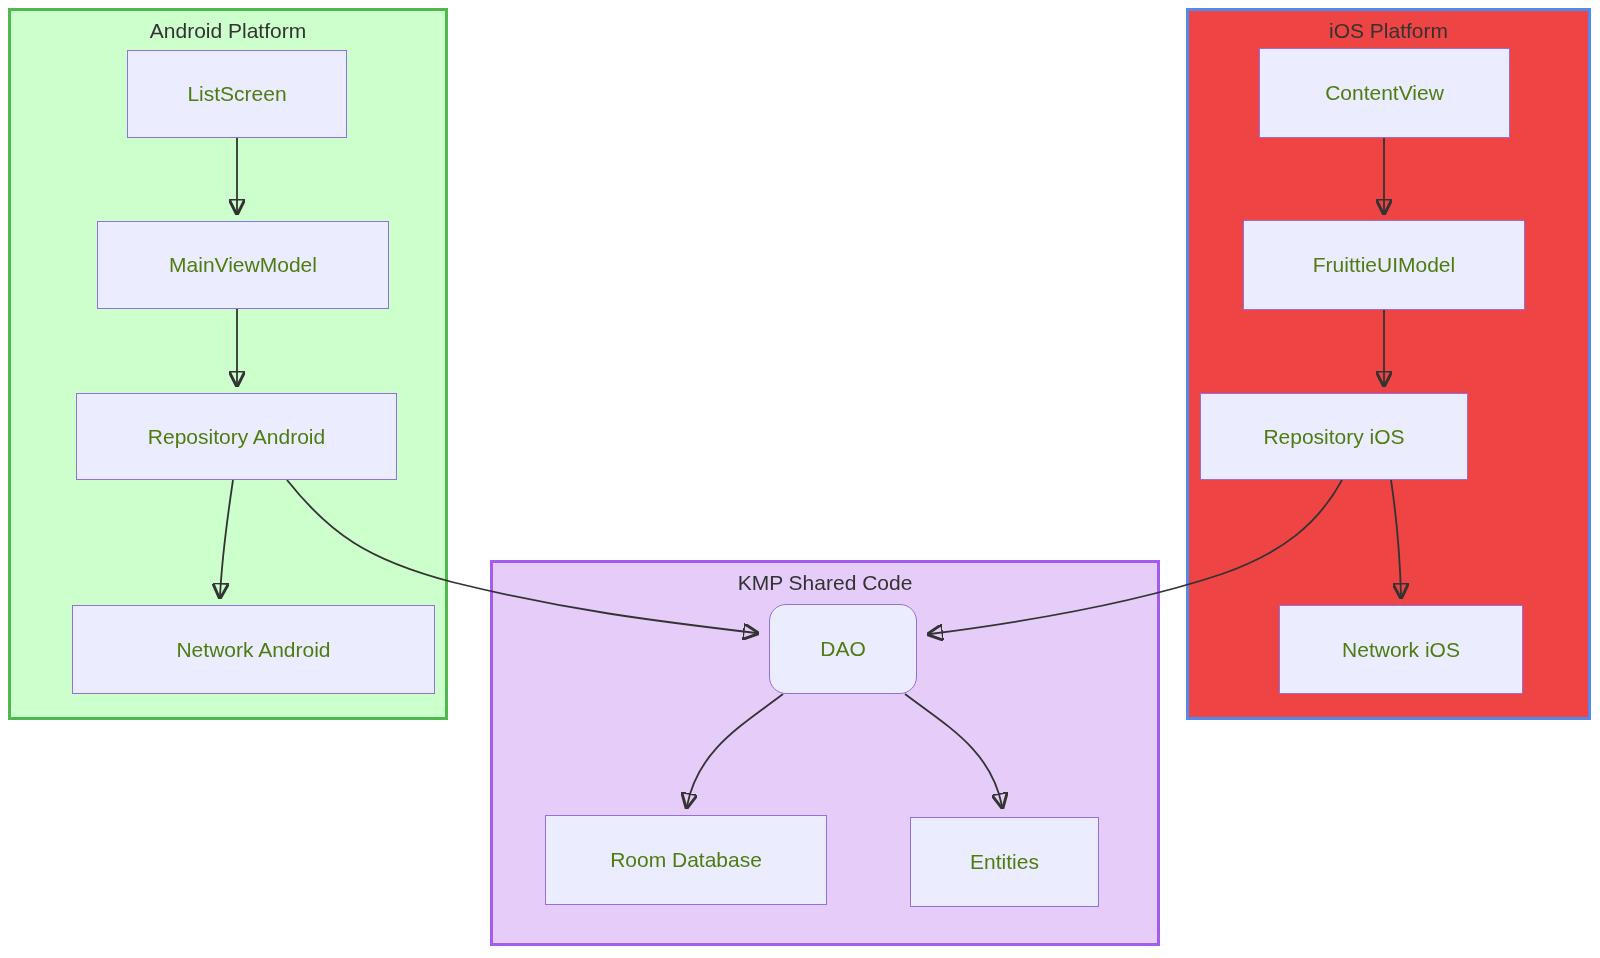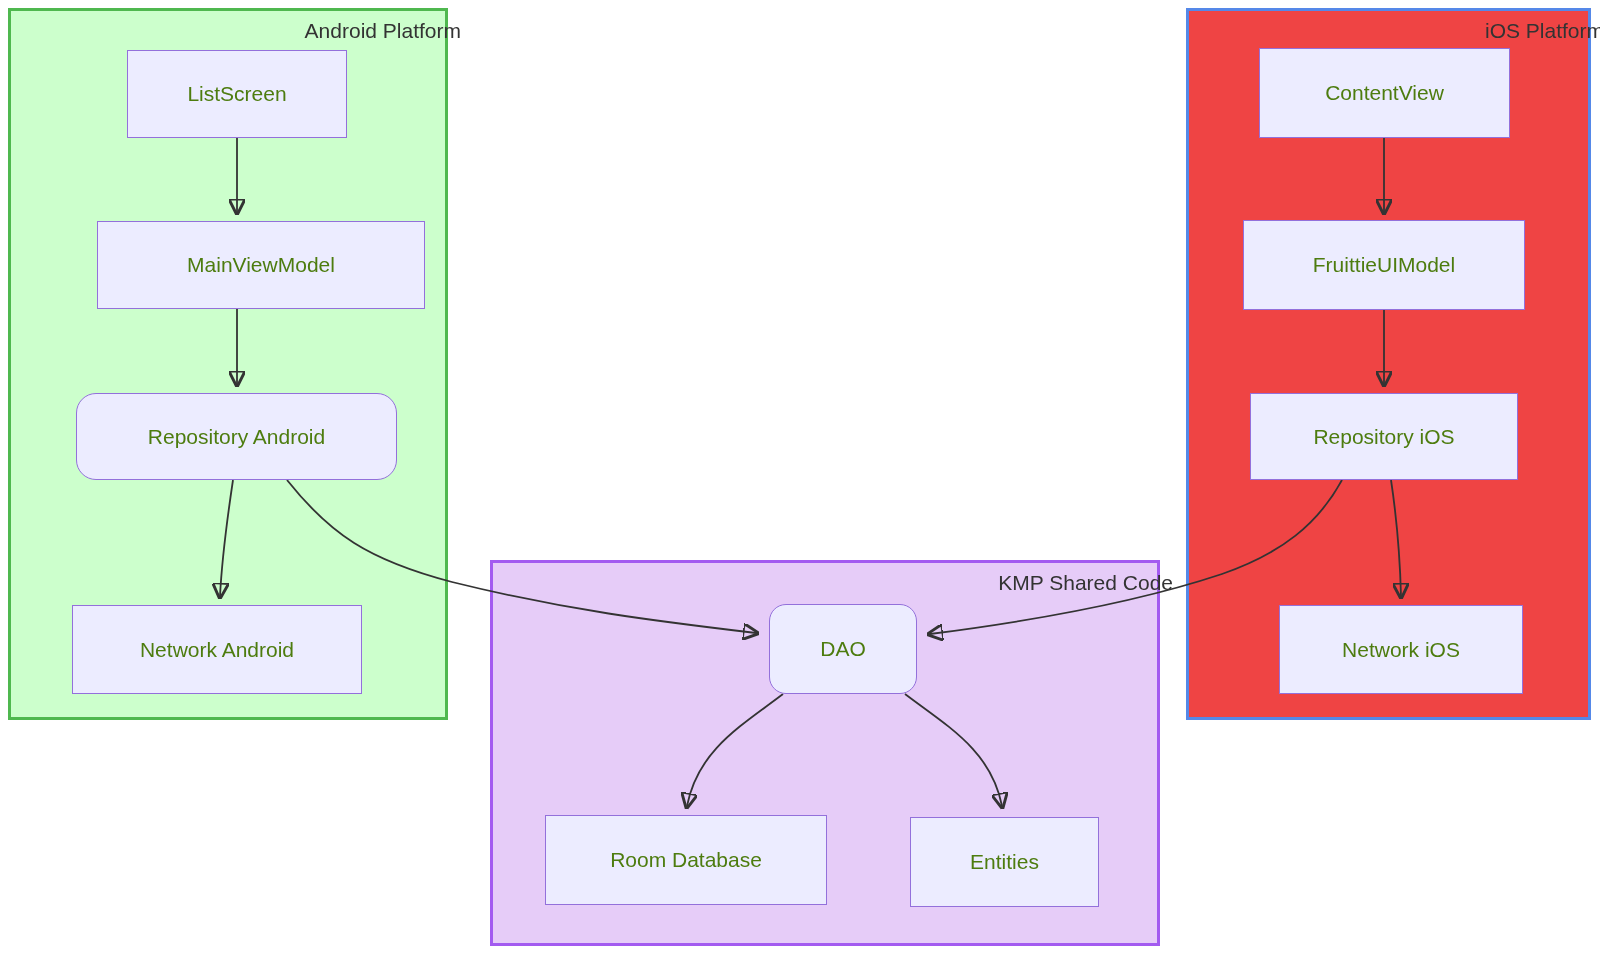--- a/index.html
+++ b/index.html
@@ -20,23 +20,23 @@
     box-sizing: border-box;
     border: 3px solid;
     z-index: 1;
   }
   .cluster.android { background: #ccffcc; border-color: #4fb84f; }
   .cluster.ios     { background: #ef4444; border-color: #5588e8; }
   .cluster.kmp     { background: #e6ccf8; border-color: #a35bf0; }
   .cluster-title {
     position: absolute;
     top: 8px;
-    left: 16px;
+    left: 0;
     width: 100%;
-    text-align: right;
+    text-align: center;
     font-size: 21px;
     color: #333333;
   }
   .node {
     position: absolute;
     box-sizing: border-box;
     background: #ececff;
     border: 1.5px solid #9370db;
     display: flex;
     align-items: center;
@@ -91,37 +91,37 @@
     <path d="M1384,310 L1384,384" marker-end="url(#arrow)"></path>
     <path d="M1391,480 C1397,520 1400,558 1401,596" marker-end="url(#arrow)"></path>
     <path d="M1342,480 C1318,524 1282,553 1222,574 C1135,603 1032,621 930,634" marker-end="url(#arrow)"></path>
     <path d="M783,694 C741,726 698,750 687,806" marker-end="url(#arrow)"></path>
     <path d="M905,694 C947,726 991,750 1002,806" marker-end="url(#arrow)"></path>
   </svg>
 
   <div class="node" style="left:127px; top:50px; width:220px; height:88px;">
     <span>ListScreen</span>
   </div>
-  <div class="node" style="left:97px; top:221px; width:328px; height:88px;">
+  <div class="node" style="left:97px; top:221px; width:292px; height:88px;">
     <span>MainViewModel</span>
   </div>
-  <div class="node" style="left:76px; top:393px; width:321px; height:87px;border-radius:20px;">
+  <div class="node" style="left:76px; top:393px; width:321px; height:87px;">
     <span>Repository Android</span>
   </div>
-  <div class="node" style="left:72px; top:605px; width:290px; height:89px;">
+  <div class="node" style="left:72px; top:605px; width:363px; height:89px;">
     <span>Network Android</span>
   </div>
 
   <div class="node" style="left:1259px; top:48px; width:251px; height:90px;">
     <span>ContentView</span>
   </div>
   <div class="node" style="left:1243px; top:220px; width:282px; height:90px;">
     <span>FruittieUIModel</span>
   </div>
-  <div class="node" style="left:1250px; top:393px; width:268px; height:87px;">
+  <div class="node" style="left:1200px; top:393px; width:268px; height:87px;">
     <span>Repository iOS</span>
   </div>
   <div class="node" style="left:1279px; top:605px; width:244px; height:89px;">
     <span>Network iOS</span>
   </div>
 
   <div class="node" style="left:769px; top:604px; width:148px; height:90px;border-radius:17px;">
     <span>DAO</span>
   </div>
   <div class="node" style="left:545px; top:785px; width:282px; height:90px;margin-top:30px;">

